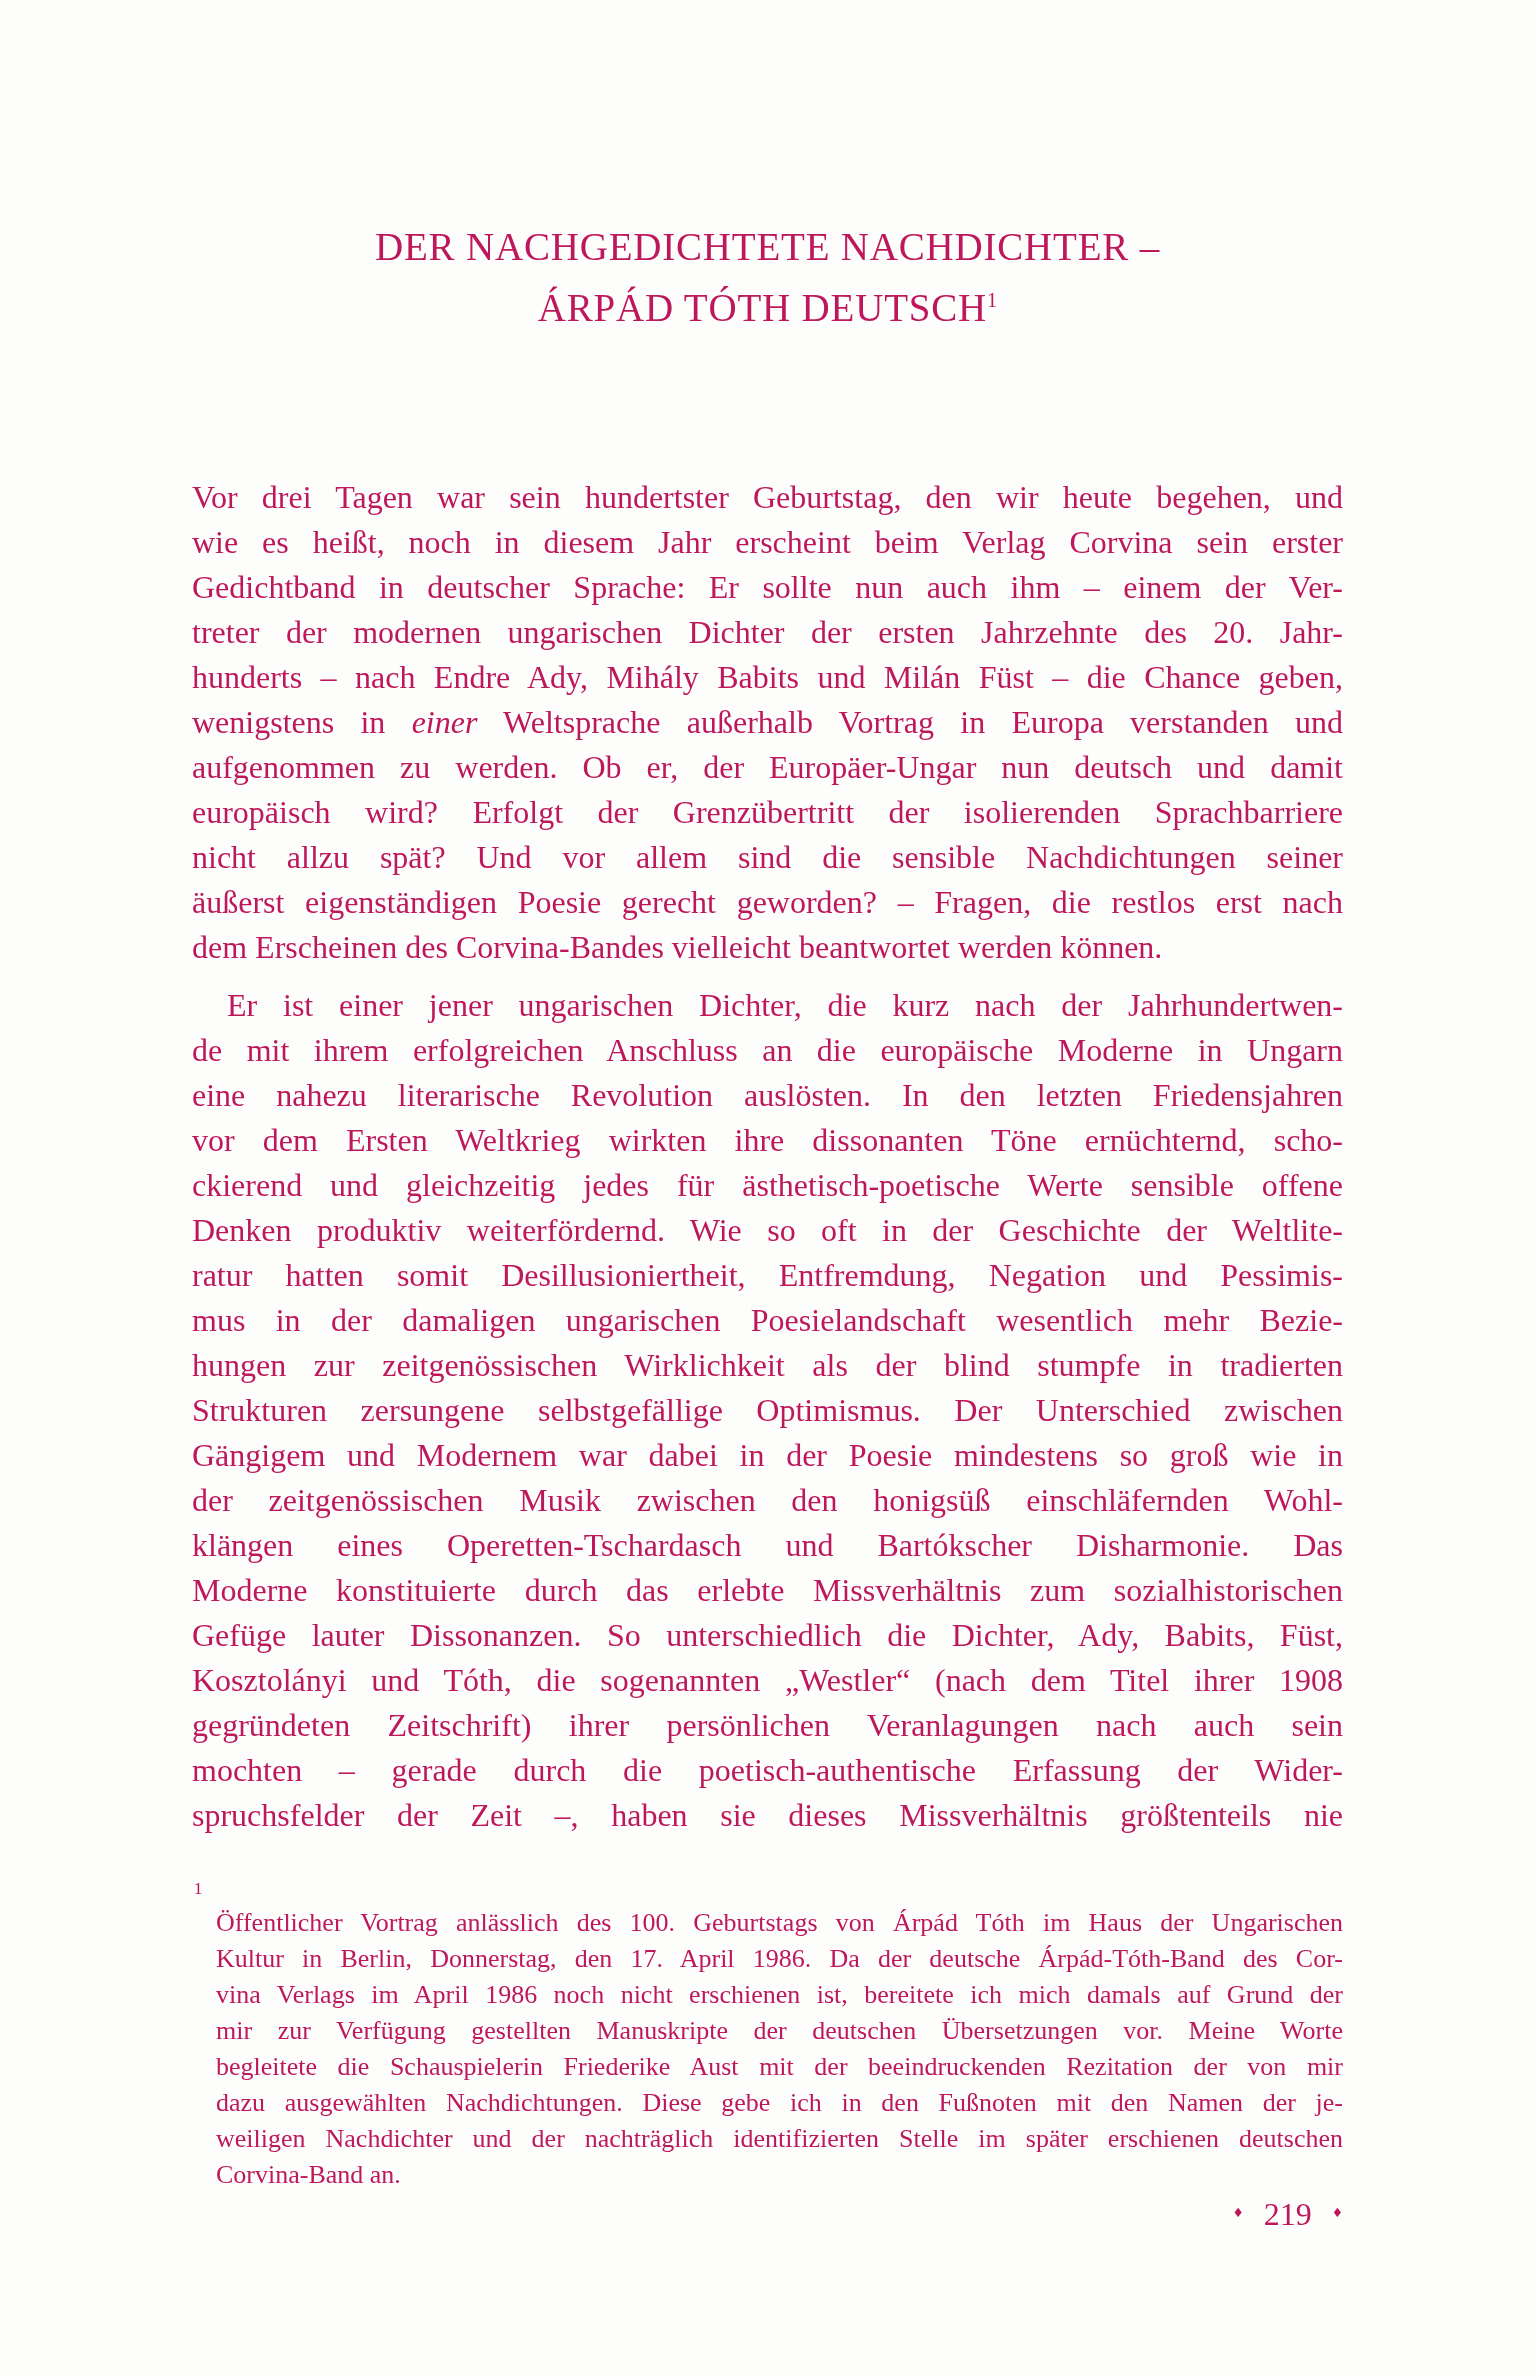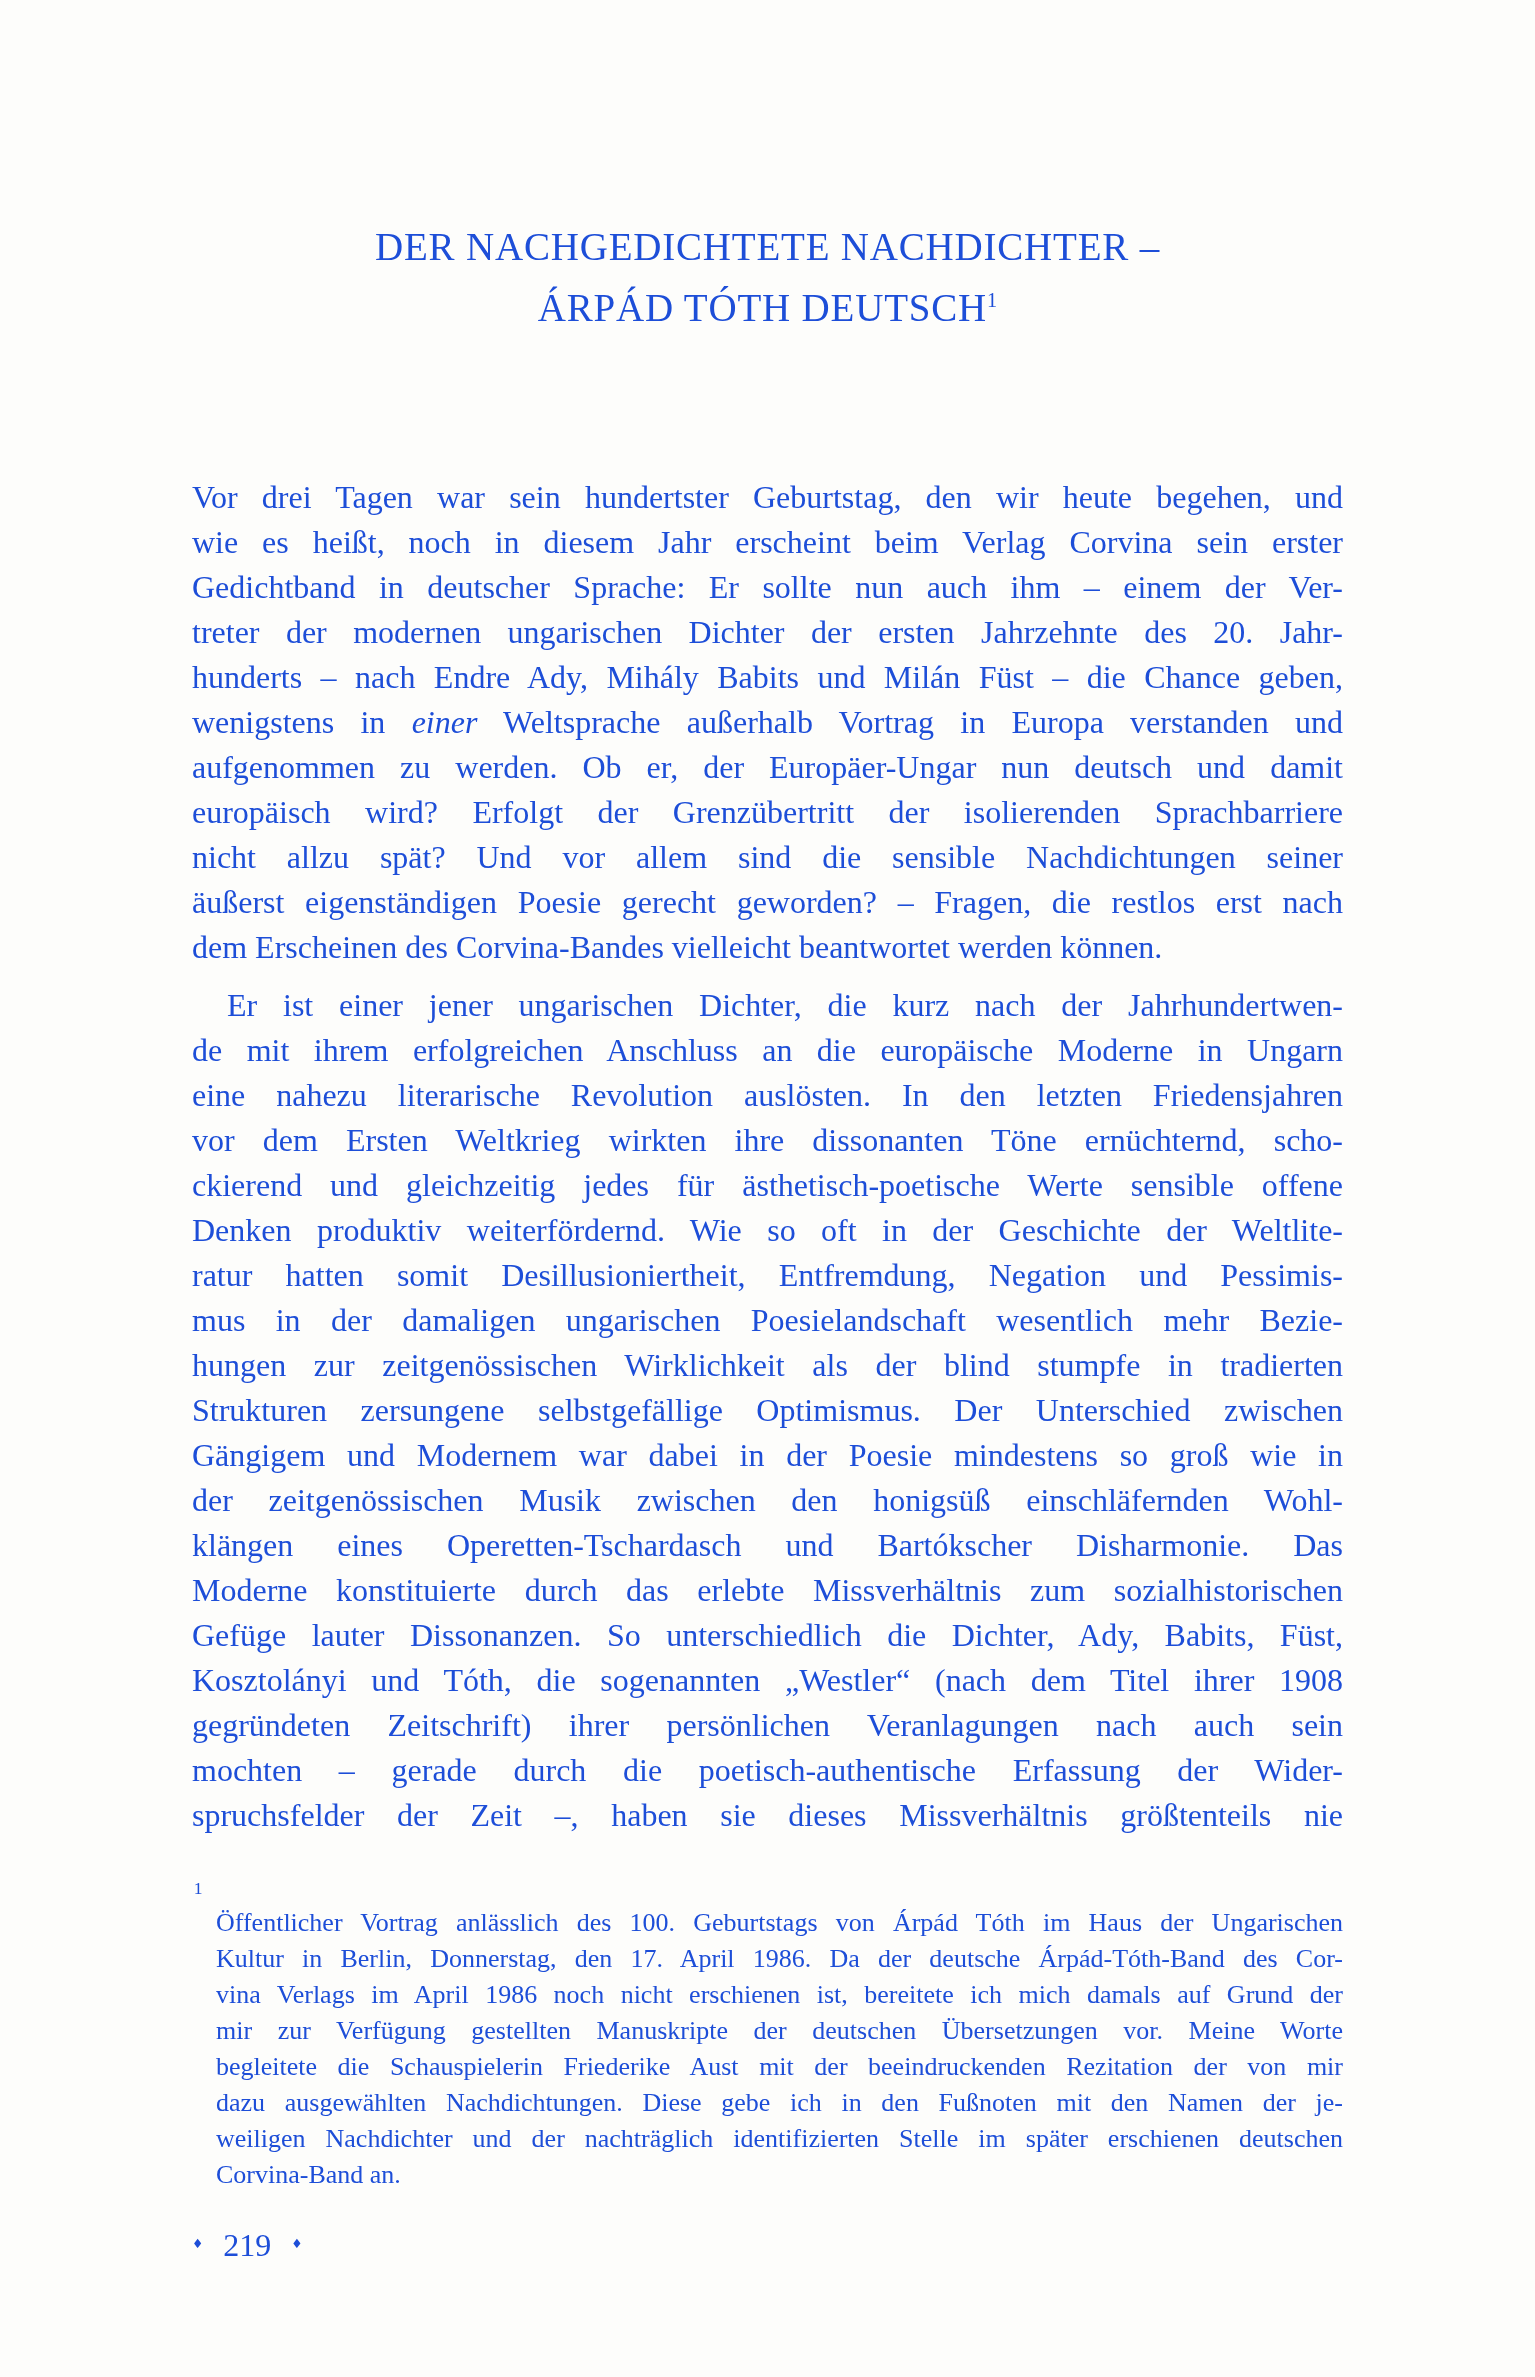--- a/index.html
+++ b/index.html
@@ -2,21 +2,21 @@
 <html style="font-size:13.4px"><head>
 <meta charset="utf-8">
 <style>
   html, body { margin: 0; padding: 0; background: #e8e8e8; }
   .page {
     position: relative;
     width: 1535px;
     height: 2377px;
     margin: 0 auto;
     background: #fdfdfb;
-    color: #1d4ed8;
+    color: #be185d;
     font-family: "Liberation Serif", "DejaVu Serif", serif;
     overflow: hidden;
   }
   .title-block {
     position: absolute;
     left: 192px; top: 216px; width: 1151px;
     text-align: center;
     font-size: 39px;
     line-height: 61px;
     letter-spacing: 0.8px;
@@ -48,24 +48,23 @@
   }
   .footnote-lines { padding-left: 24px; margin-top: 29px; }
   .footnote-marker {
     position: absolute;
     left: 1.7px; top: -5.9px;
     font-size: 17.6px;
   }
   .page-number {
     position: absolute;
     left: 192px; top: 2195px; width: 1151px;
-    text-align: left;
+    text-align: right;
     font-size: 32px;
     line-height: 38px;
-    margin-top: 31px;
   }
   .pn-ornament {
     font-family: "DejaVu Sans", sans-serif;
     font-size: 12.6px;
     vertical-align: middle;
     position: relative; top: -4.2px;
   }
   .pn-num { padding: 0 20px; }
 </style>
 </head>

